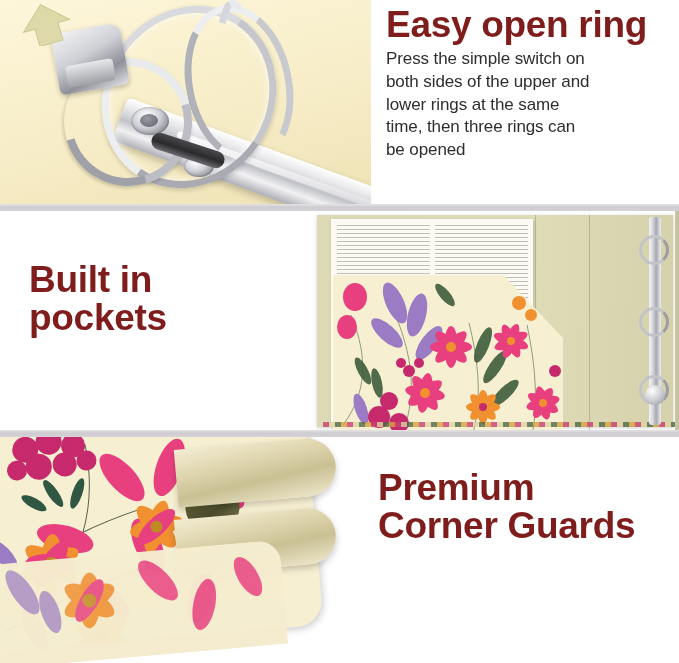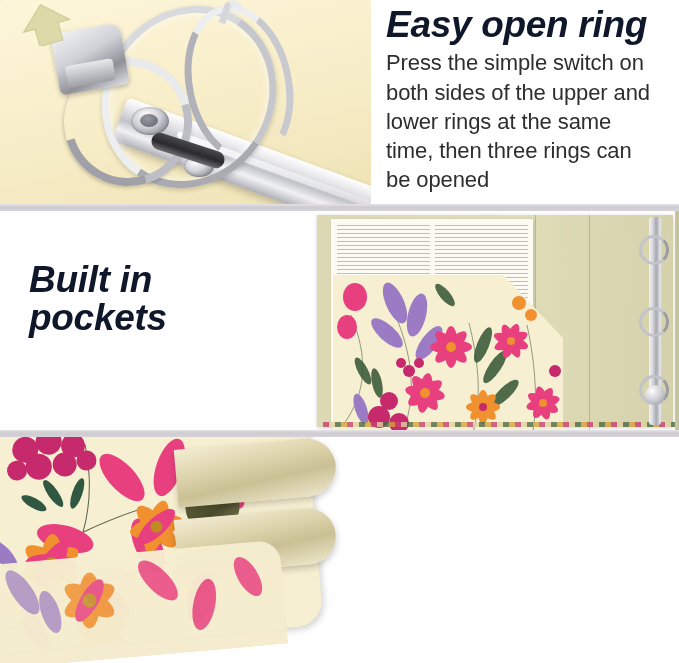--- a/index.html
+++ b/index.html
@@ -21,31 +21,30 @@
 
   
   .panel { position: absolute; left: 0; width: 679px; }
   .p1 { top: 0;   height: 204px; }
   .p2 { top: 211px; height: 189px; }
   .p3 { top: 437px; height: 226px; }
 
   
   .textblock { position: absolute; }
   .headline {
-    color: #0f172a;
+    color: #7f1d1d;
     font-size: 37px;
     font-weight: bold;
     line-height: 1.04;
     letter-spacing: -0.3px;
     white-space: pre-line;
-    font-style: italic;
   }
   .subcopy {
     color: #2e2e2e;
-    font-size: 22px;
+    font-size: 17px;
     font-weight: normal;
     line-height: 1.33;
     letter-spacing: -0.1px;
     white-space: pre-line;
     margin-top: 4px;
   }
   .tb-1 { left: 386px; top: 6px;   width: 288px; }
   .tb-2 { left: 29px;  top: 50px;  width: 300px; }
   .tb-3 { left: 378px; top: 32px;  width: 296px; }
 
@@ -510,16 +509,18 @@
                 <ellipse cx="210" cy="58" rx="11" ry="26" transform="rotate(16 210 58)"></ellipse>
                 <ellipse cx="256" cy="34" rx="10" ry="22" transform="rotate(-26 256 34)"></ellipse>
               </g>
             </svg>
           </div>
         </div>
       </div>
     </div>
 
     <div class="textblock tb-3">
+      <h2 class="headline">Premium
+Corner Guards</h2>
     </div>
   </section>
 
 </div>
 
 </body></html>

